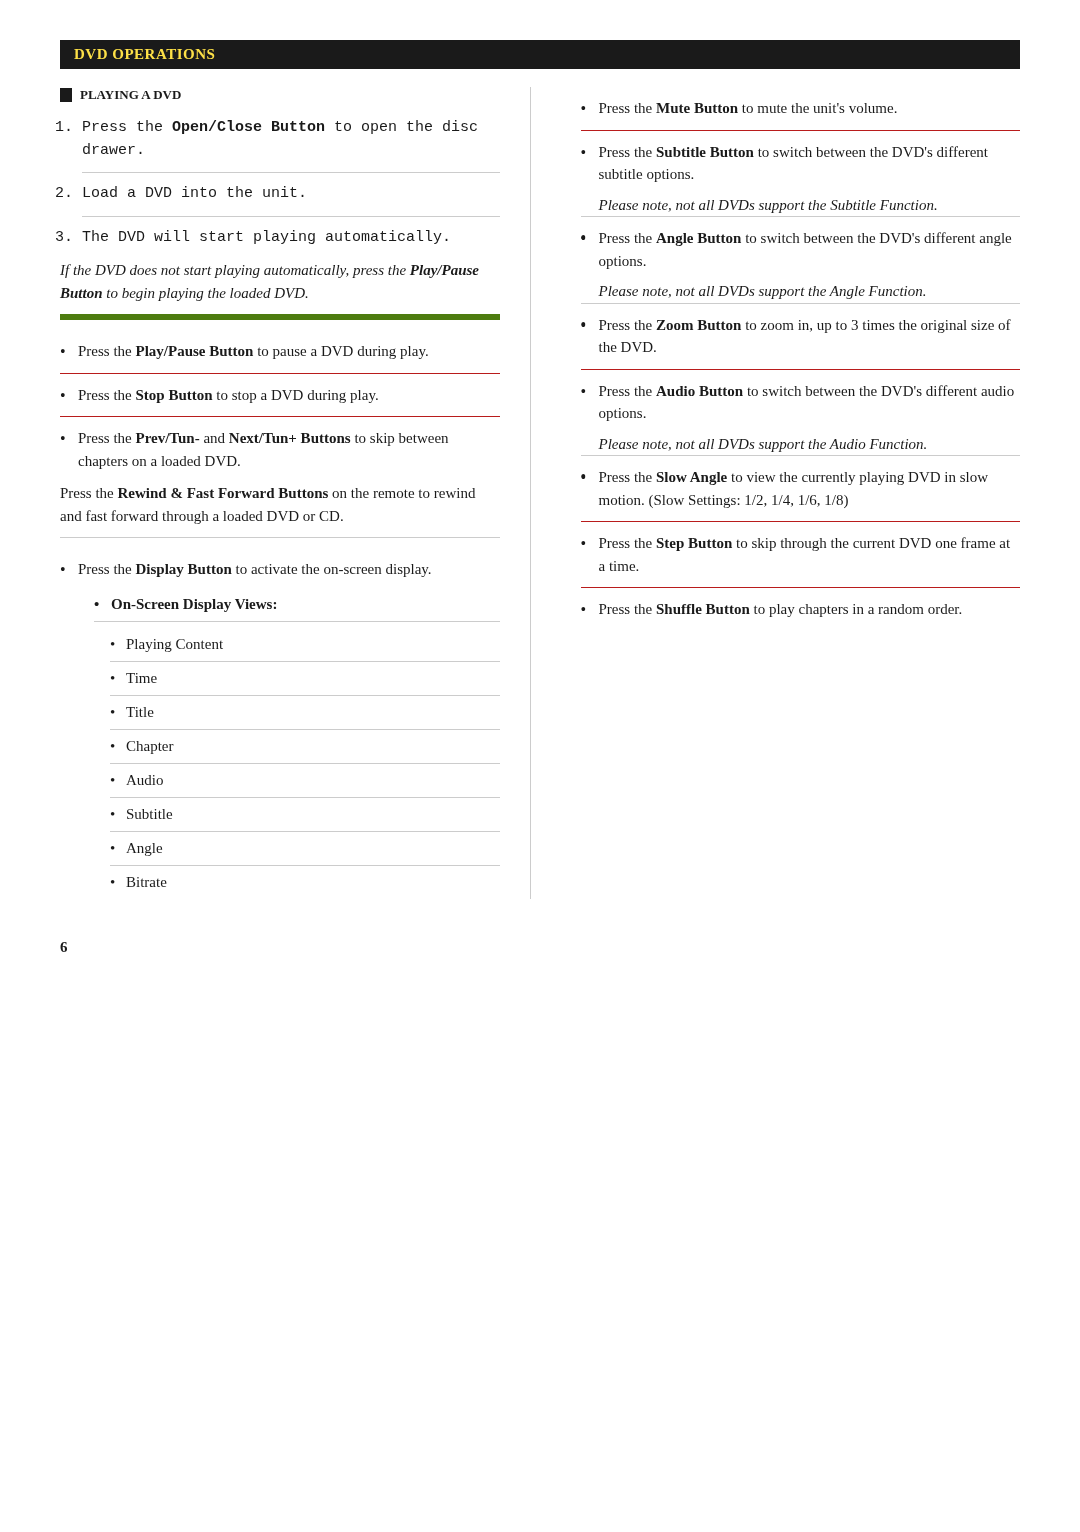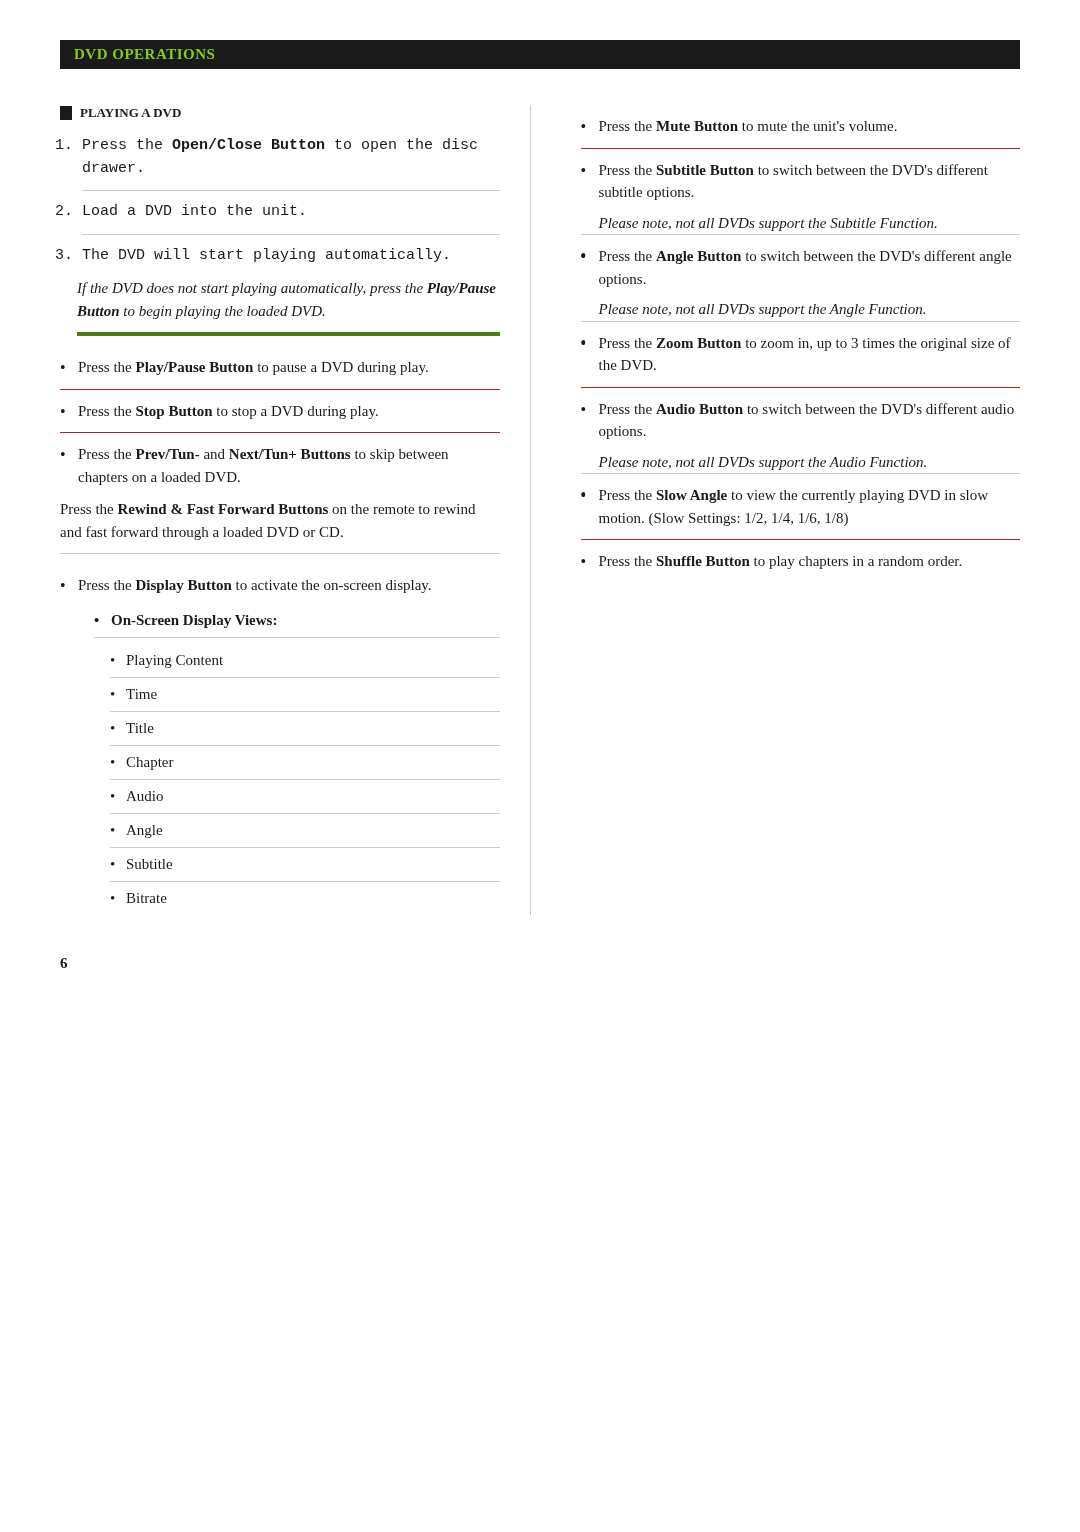--- a/index.html
+++ b/index.html
@@ -13,26 +13,26 @@
       font-family: 'Times New Roman', Times, serif;
       font-size: 15px;
       color: #1a1a1a;
       width: 1080px;
       min-height: 1532px;
       padding: 40px 60px 60px 60px;
     }
 
     .page-header {
       background: #1a1a1a;
-      color: #84cc16;
+      color: #fde047;
       padding: 6px 14px;
       font-weight: bold;
       font-size: 15px;
       letter-spacing: 0.5px;
-      margin-bottom: 36px;
+      margin-bottom: 18px;
     }
 
     .two-col {
       display: flex;
       gap: 40px;
     }
 
     .left-col {
       flex: 1;
       border-right: 1px solid #ccc;
@@ -197,21 +197,21 @@
         Press the <b>Open/Close Button</b> to open the disc drawer.
       </li>
       <li>
         Load a DVD into the unit.
       </li>
       <li style="border-bottom:none; padding-bottom:0;">
         The DVD will start playing automatically.
       </li>
     </ol>
 
-    <div class="italic-note" style="border-bottom:4px solid #4d7c0f; padding-bottom:10px; margin-bottom:0;margin-left:17px;">
+    <div class="italic-note" style="border-bottom:6px solid #4d7c0f; padding-bottom:10px; margin-bottom:0;">
       <i>If the DVD does not start playing automatically, press the <b>Play/Pause Button</b> to begin playing the loaded DVD.</i>
     </div>
 
     <ul class="main-list">
       <li>
         Press the <b>Play/Pause Button</b> to pause a DVD during play.
       </li>
       <li>
         Press the <b>Stop Button</b> to stop a DVD during play.
       </li>
@@ -231,22 +231,22 @@
         <div class="sub-list-container">
           <div class="sub-item">
             <b>On-Screen Display Views:</b>
           </div>
           <ul class="display-views">
             <li>Playing Content</li>
             <li>Time</li>
             <li>Title</li>
             <li>Chapter</li>
             <li>Audio</li>
+            <li>Subtitle</li>
             <li>Angle</li>
-            <li>Subtitle</li>
             <li>Bitrate</li>
           </ul>
         </div>
       </li>
     </ul>
 
   </div>
 
   <div class="right-col">
     <ul class="main-list">
@@ -283,20 +283,23 @@
         <div class="italic-note" style="margin-top:8px; margin-bottom:0;">
           <i>Please note, not all DVDs support the Audio Function.</i>
         </div>
       </li>
       <li style="padding:0; border-bottom:1px solid #ccc; list-style:none; height:0;"></li>
 
       <li>
         Press the <b>Slow Angle</b> to view the currently playing DVD in slow motion. (Slow Settings: 1/2, 1/4, 1/6, 1/8)
       </li>
 
+      <li>
+        Press the <b>Step Button</b> to skip through the current DVD one frame at a time.
+      </li>
 
       <li>
         Press the <b>Shuffle Button</b> to play chapters in a random order.
       </li>
 
     </ul>
   </div>
 </div>
 
 <div class="page-number">6</div>

